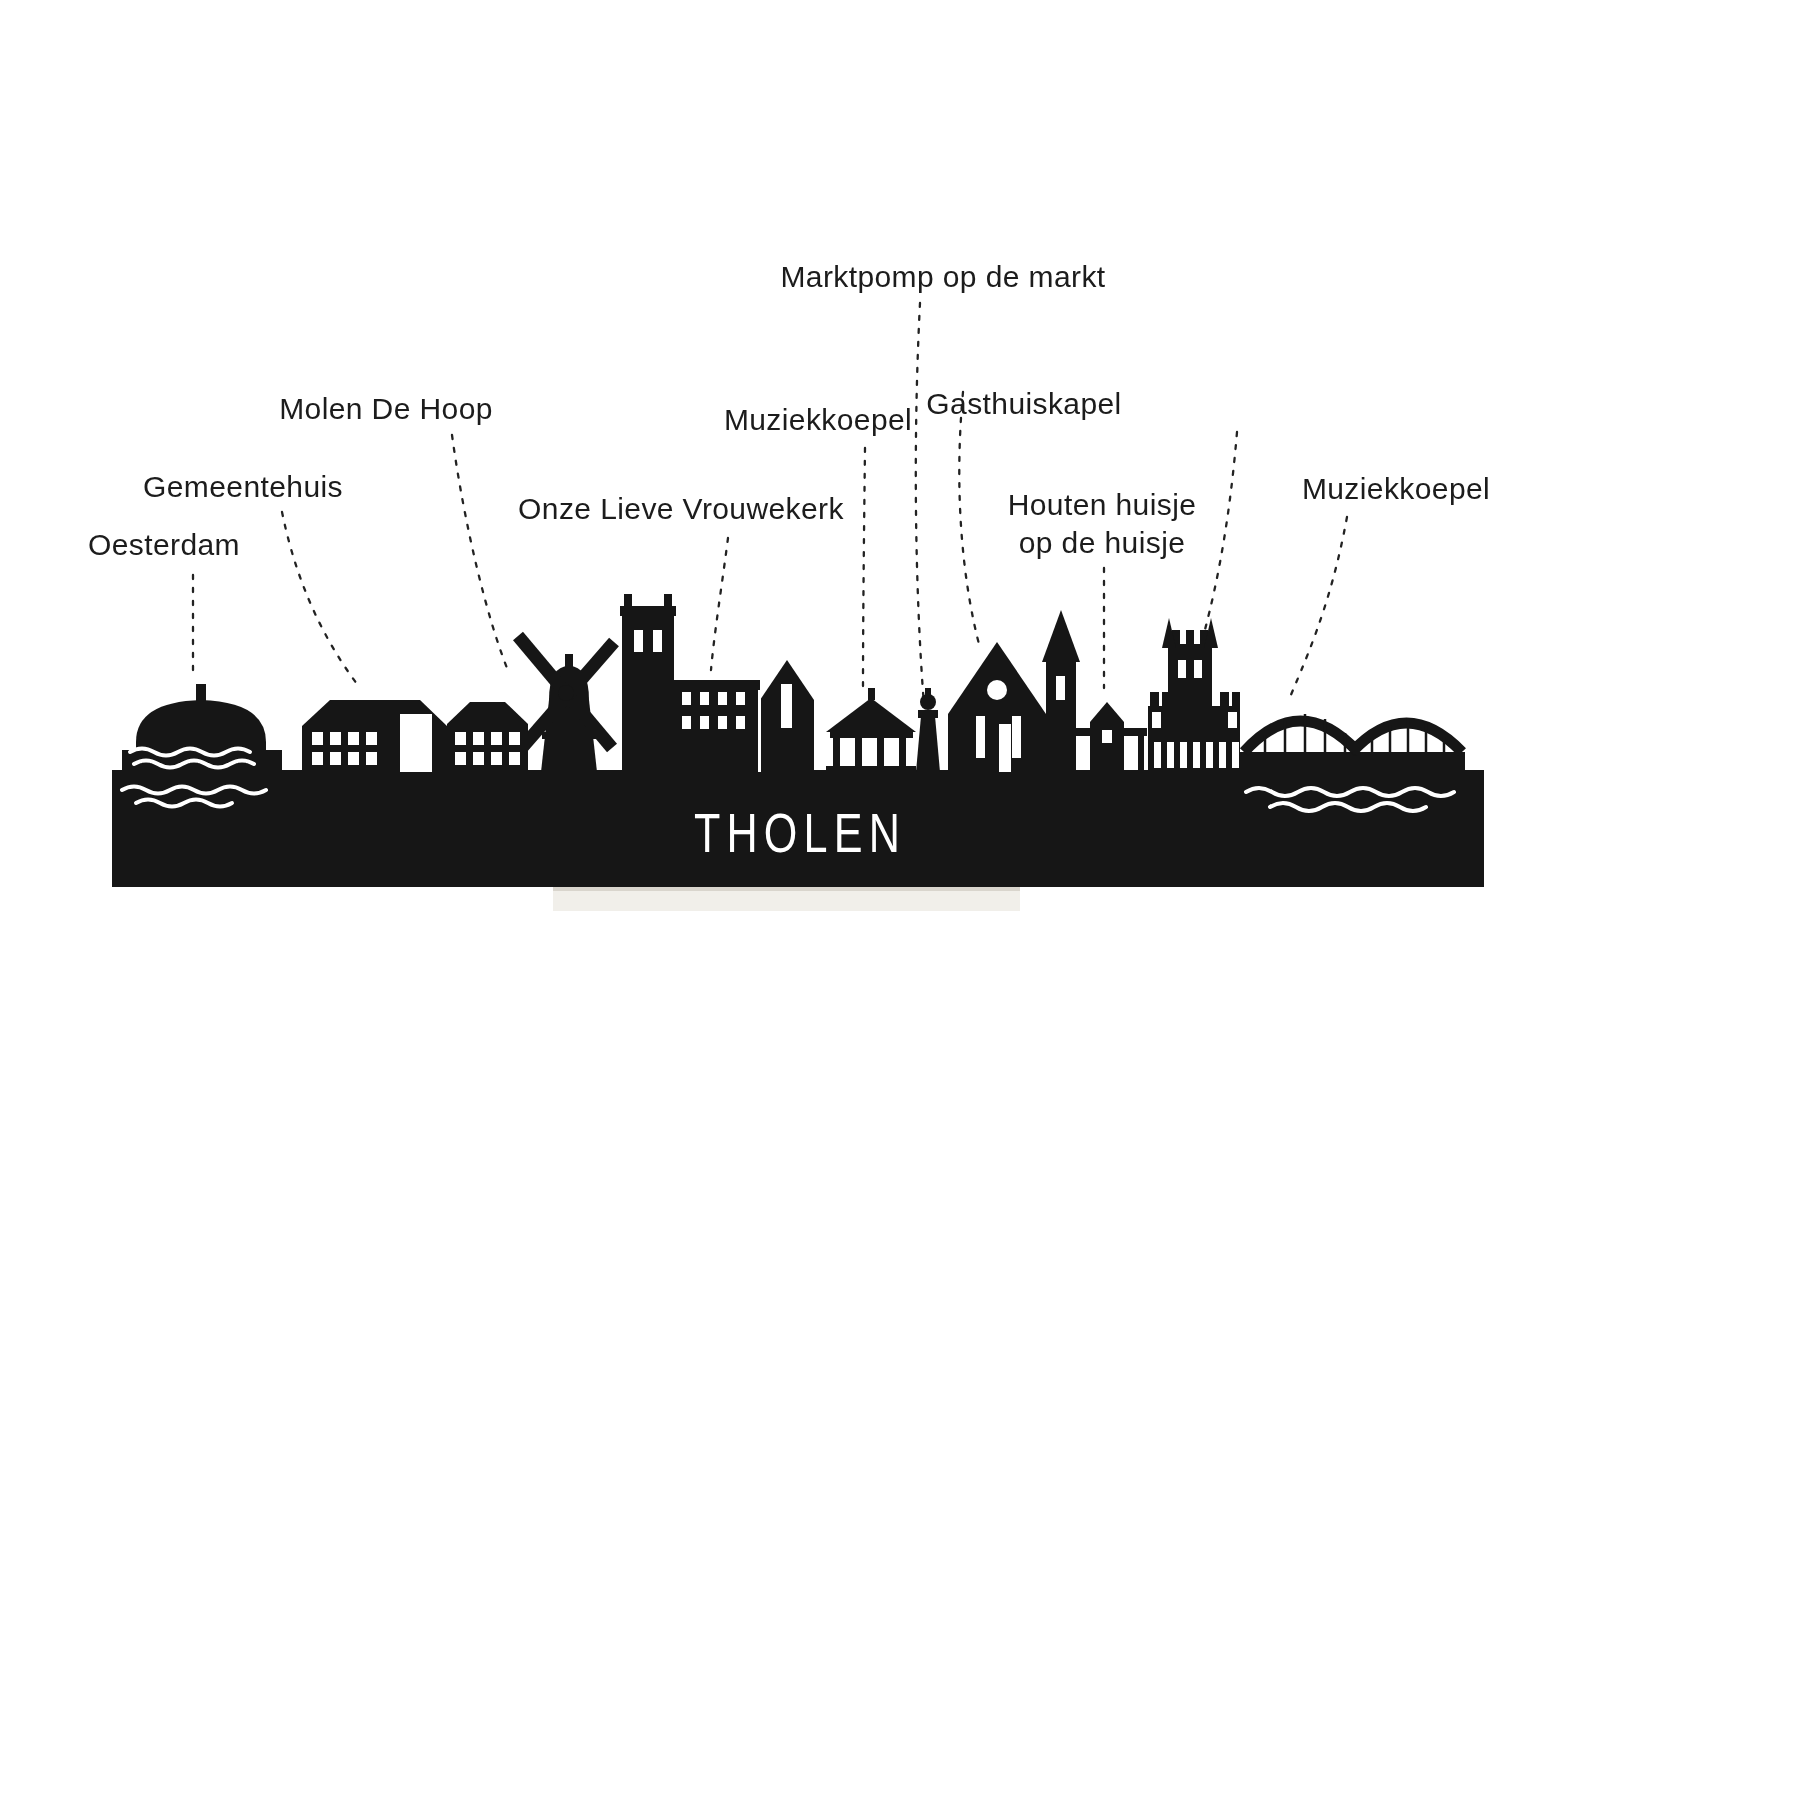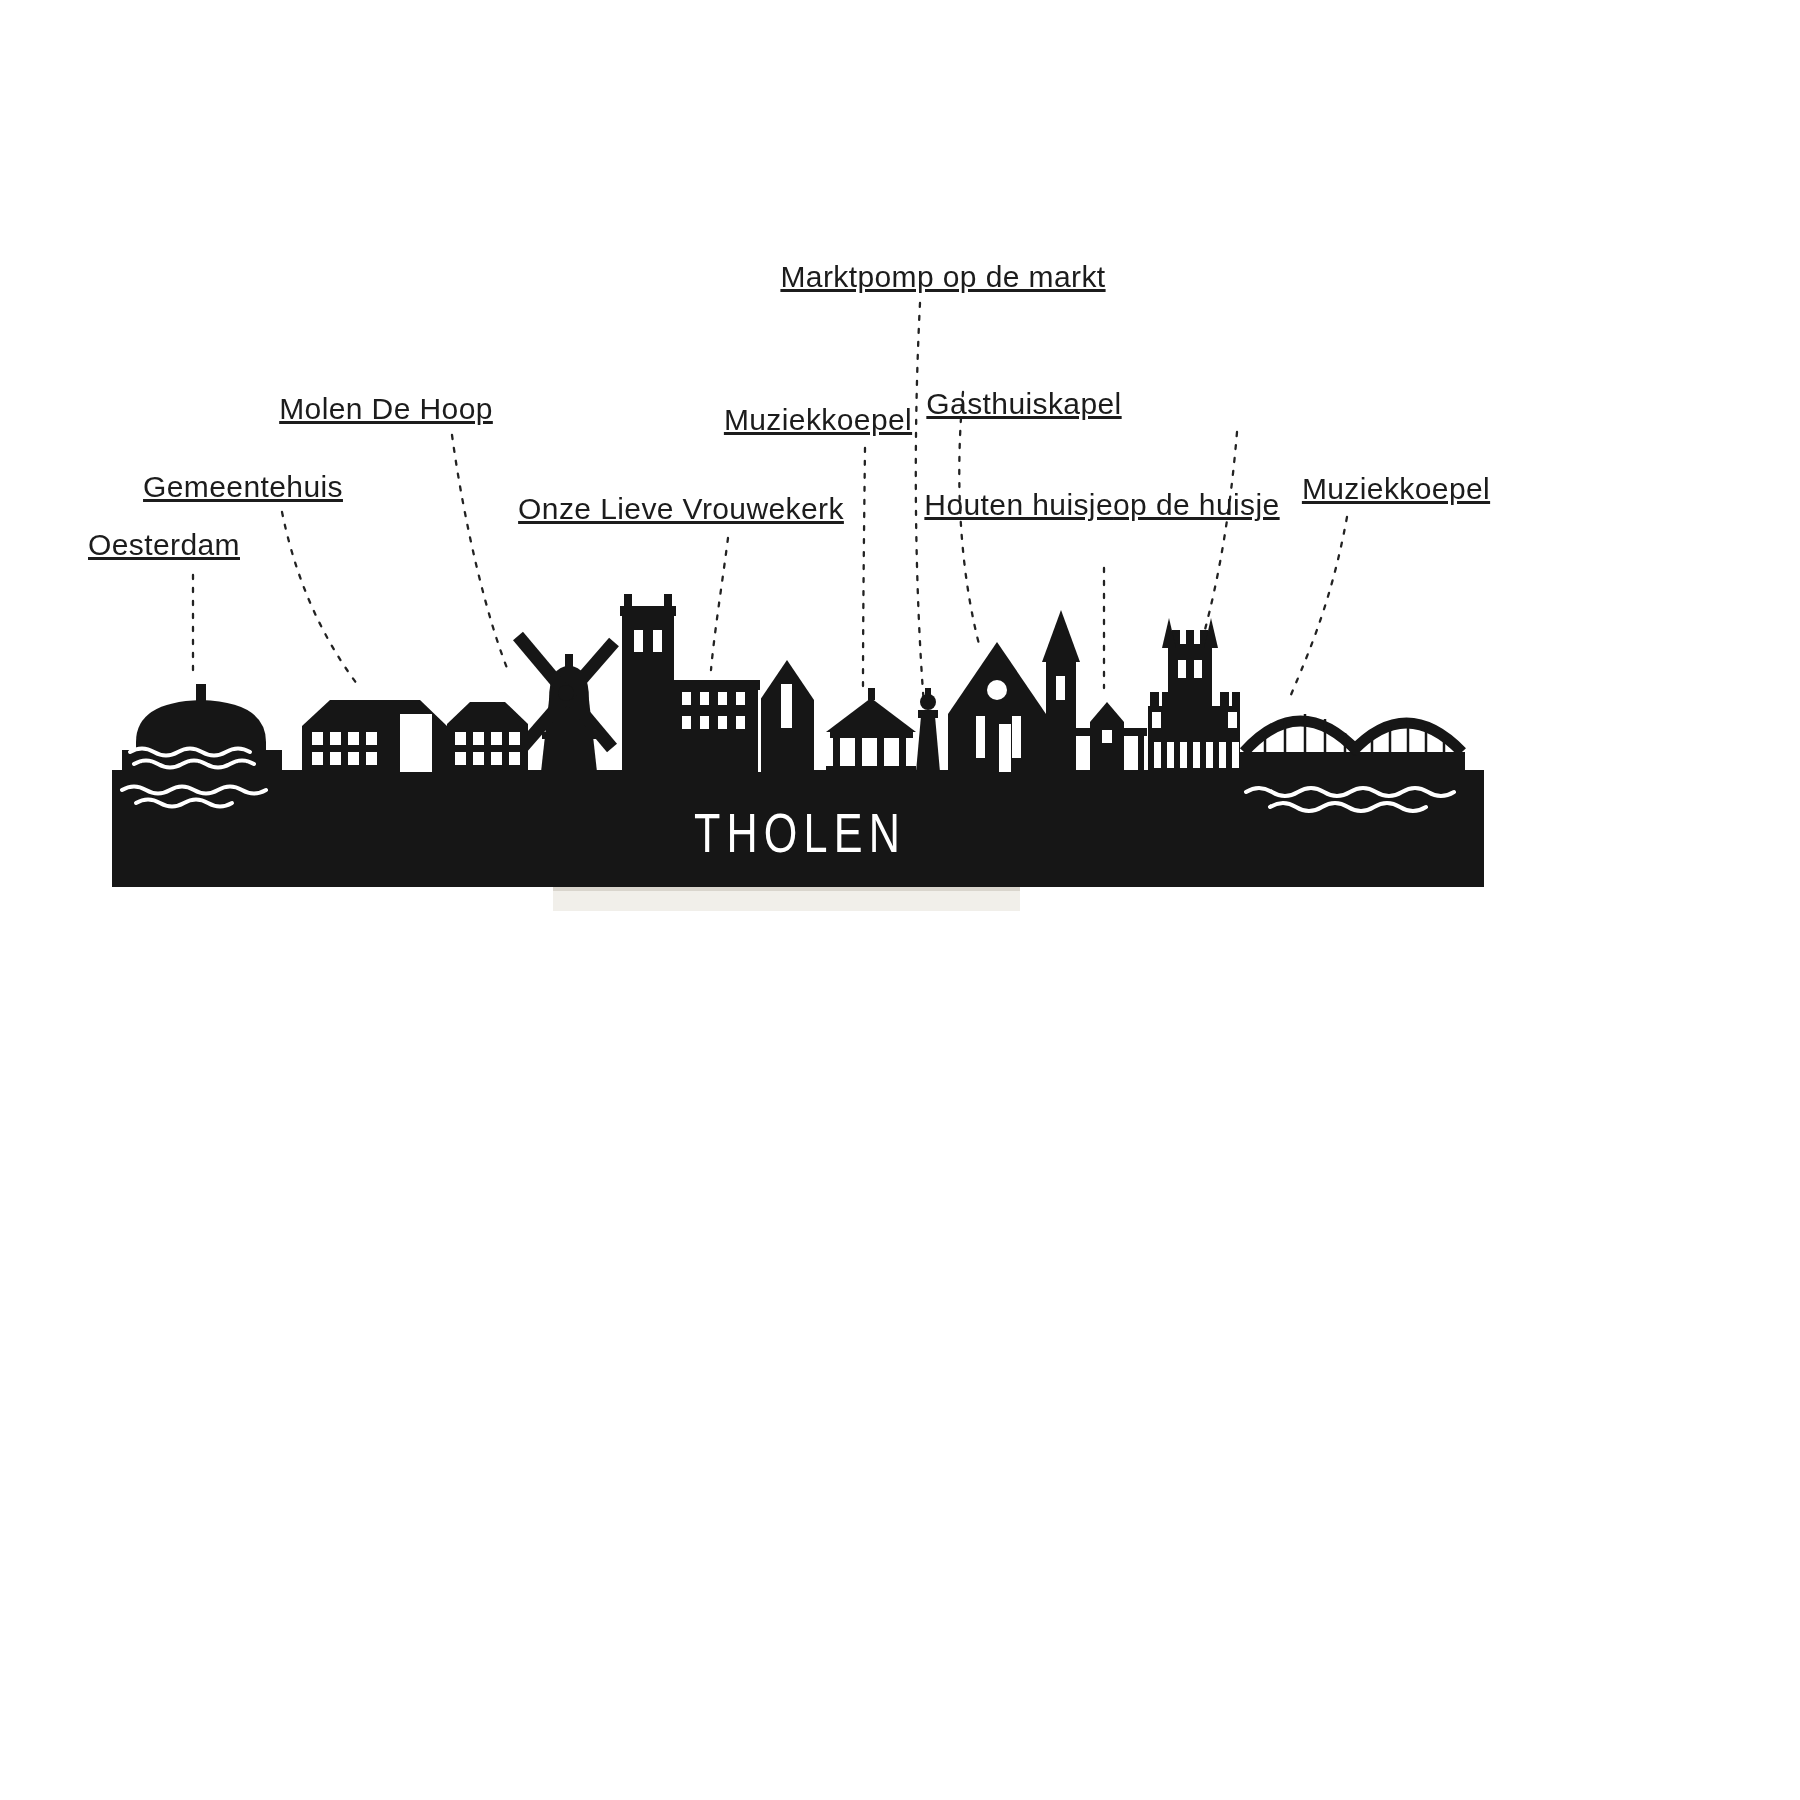--- a/index.html
+++ b/index.html
@@ -17,25 +17,24 @@
     width: 1800px; height: 1800px;
   }
   .label {
     position: absolute;
     transform: translateX(-50%);
     font-size: 30px;
     color: #1c1c1c;
     white-space: nowrap;
     letter-spacing: 0.4px;
     text-align: center;
-    text-decoration: underline;
   }
   .two-line {
     display: flex;
-    flex-direction: row;
+    flex-direction: column;
     align-items: center;
     line-height: 1.28;
   }
   .leader { fill: none; stroke-width: 2.3; stroke-dasharray: 4 9; stroke-linecap: round; }
   .cutout { fill: #ffffff; }
   .cutout-line { fill: none; stroke: #ffffff; stroke-width: 4; stroke-linecap: round; }
   .ink-stroke { stroke: #161616; fill: none; }
   .city-text {
     font-family: "Liberation Sans", sans-serif;
     font-size: 56px;

